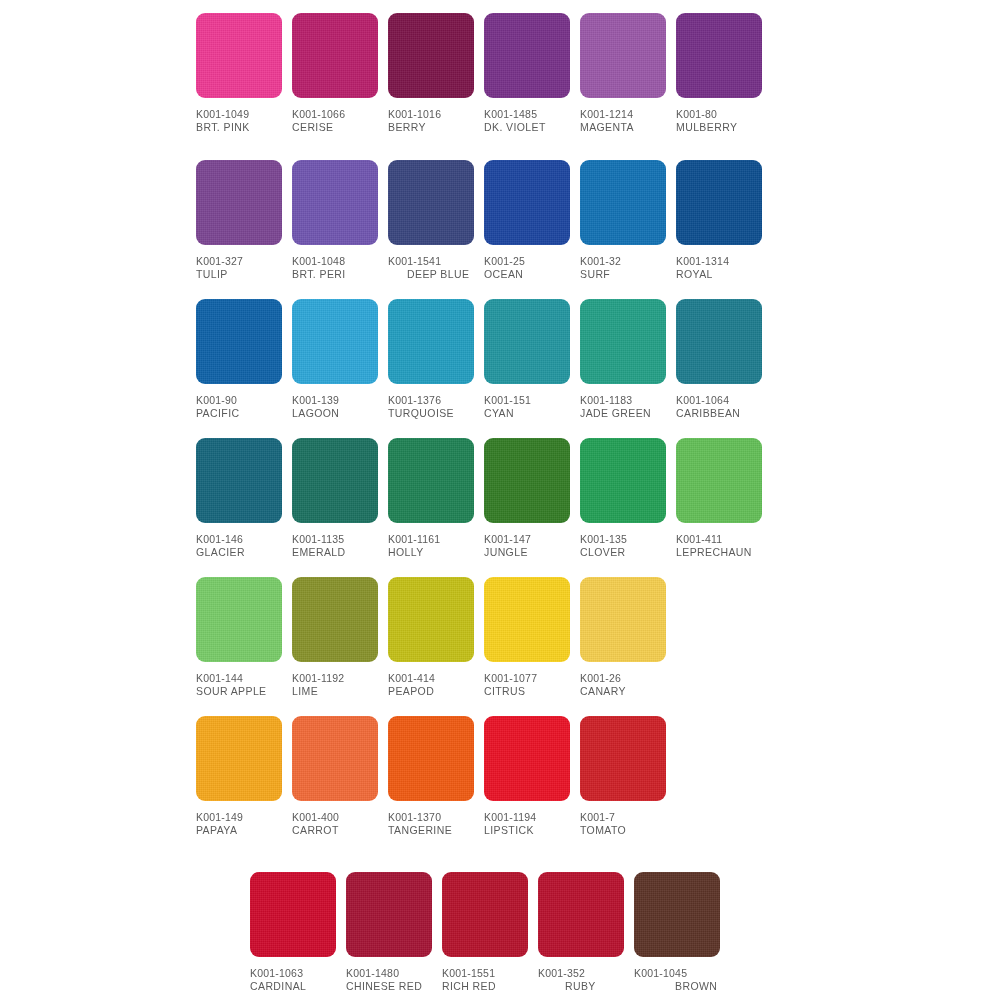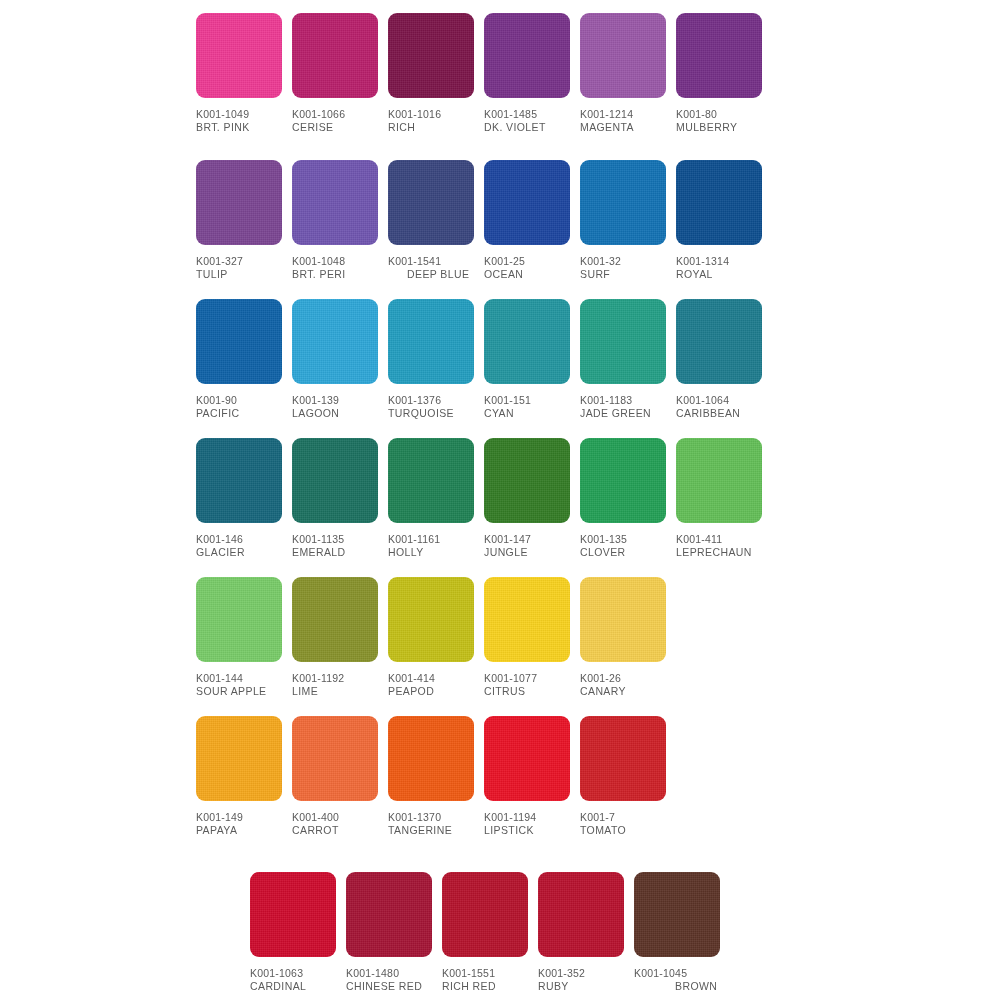--- a/index.html
+++ b/index.html
@@ -81,21 +81,21 @@
         <div class="swatch-name" style="color: rgb(91, 91, 91);">BRT. PINK</div>
       </div>
       <div class="swatch-cell">
         <div class="swatch-chip" style="background: rgb(185, 31, 107);"></div>
         <div class="swatch-code" style="color: rgb(91, 91, 91);">K001-1066</div>
         <div class="swatch-name" style="color: rgb(91, 91, 91);">CERISE</div>
       </div>
       <div class="swatch-cell">
         <div class="swatch-chip" style="background: rgb(124, 21, 73);"></div>
         <div class="swatch-code" style="color: rgb(91, 91, 91);">K001-1016</div>
-        <div class="swatch-name" style="color: rgb(91, 91, 91);">RICH</div>
+        <div class="swatch-name" style="color: rgb(91, 91, 91);">BERRY</div>
       </div>
       <div class="swatch-cell">
         <div class="swatch-chip" style="background: rgb(119, 49, 137);"></div>
         <div class="swatch-code" style="color: rgb(91, 91, 91);">K001-1485</div>
         <div class="swatch-name" style="color: rgb(91, 91, 91);">DK. VIOLET</div>
       </div>
       <div class="swatch-cell">
         <div class="swatch-chip" style="background: rgb(154, 88, 168);"></div>
         <div class="swatch-code" style="color: rgb(91, 91, 91);">K001-1214</div>
         <div class="swatch-name" style="color: rgb(91, 91, 91);">MAGENTA</div>
@@ -268,21 +268,21 @@
         <div class="swatch-name" style="color: rgb(91, 91, 91);">CHINESE RED</div>
       </div>
       <div class="swatch-cell">
         <div class="swatch-chip" style="background: rgb(181, 18, 44);"></div>
         <div class="swatch-code" style="color: rgb(91, 91, 91);">K001-1551</div>
         <div class="swatch-name" style="color: rgb(91, 91, 91);">RICH RED</div>
       </div>
       <div class="swatch-cell">
         <div class="swatch-chip" style="background: rgb(184, 17, 46);"></div>
         <div class="swatch-code" style="color: rgb(91, 91, 91);">K001-352</div>
-        <div class="swatch-name" style="color: rgb(91, 91, 91);">RUBY</div>
+        <div class="swatch-name" style="color: rgb(91, 91, 91); margin-left: 27px;">RUBY</div>
       </div>
       <div class="swatch-cell">
         <div class="swatch-chip" style="background: rgb(92, 51, 39);"></div>
         <div class="swatch-code" style="color: rgb(91, 91, 91);">K001-1045</div>
         <div class="swatch-name" style="color: rgb(91, 91, 91); padding-left: 41px;">BROWN</div>
       </div>
     </div>
   </div>
 
 </body></html>

